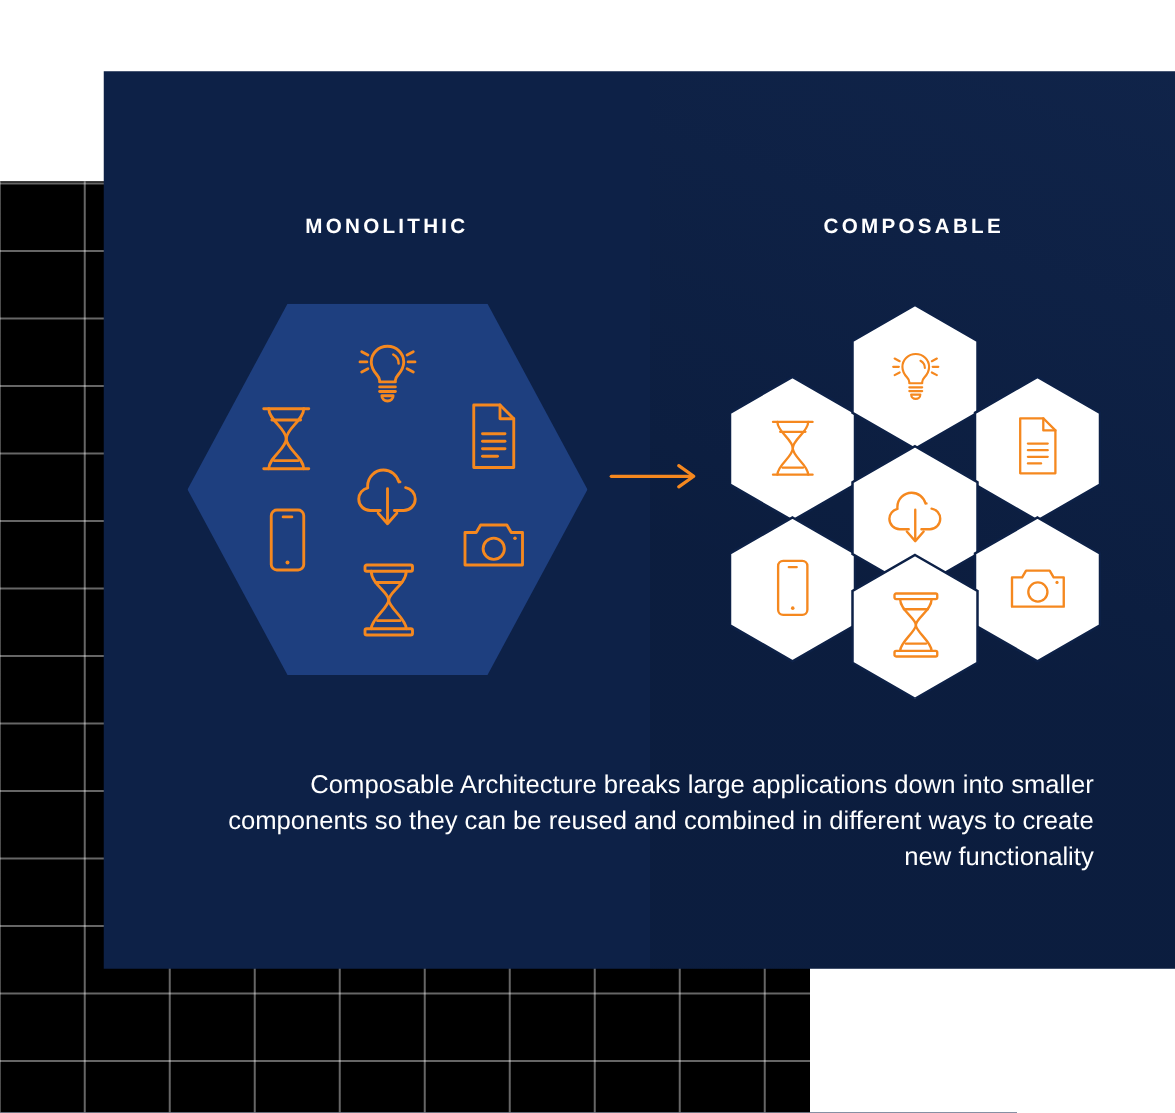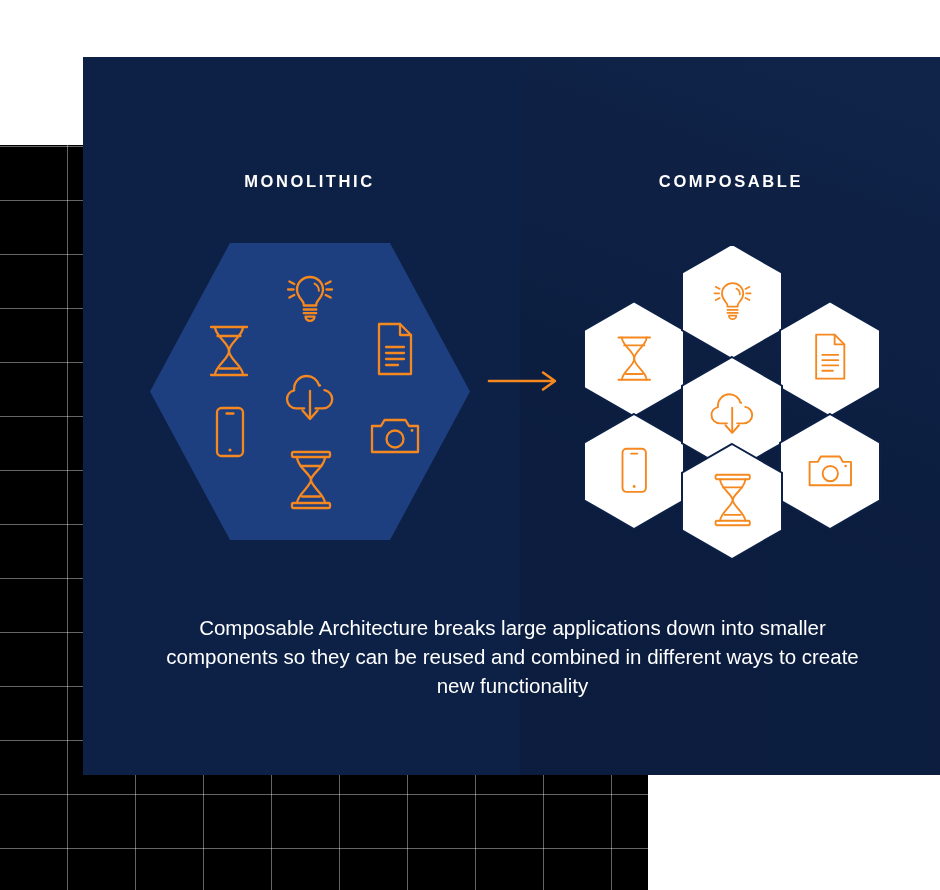--- a/index.html
+++ b/index.html
@@ -76,21 +76,21 @@
     left:584px; top:244px;
     width:297px; height:315px;
   }
   .cluster svg{display:block;width:100%;height:100%;}
 
   
   .caption{
     position:absolute;
     left:150px; top:613px;
     width:725px;
-    text-align:center;
+    text-align:right;
     color:#ffffff;
     font-size:20.5px;
     line-height:29px;
     font-weight:400;
   }
 </style>
 </head>
 <body>
 
 <div id="stage">

